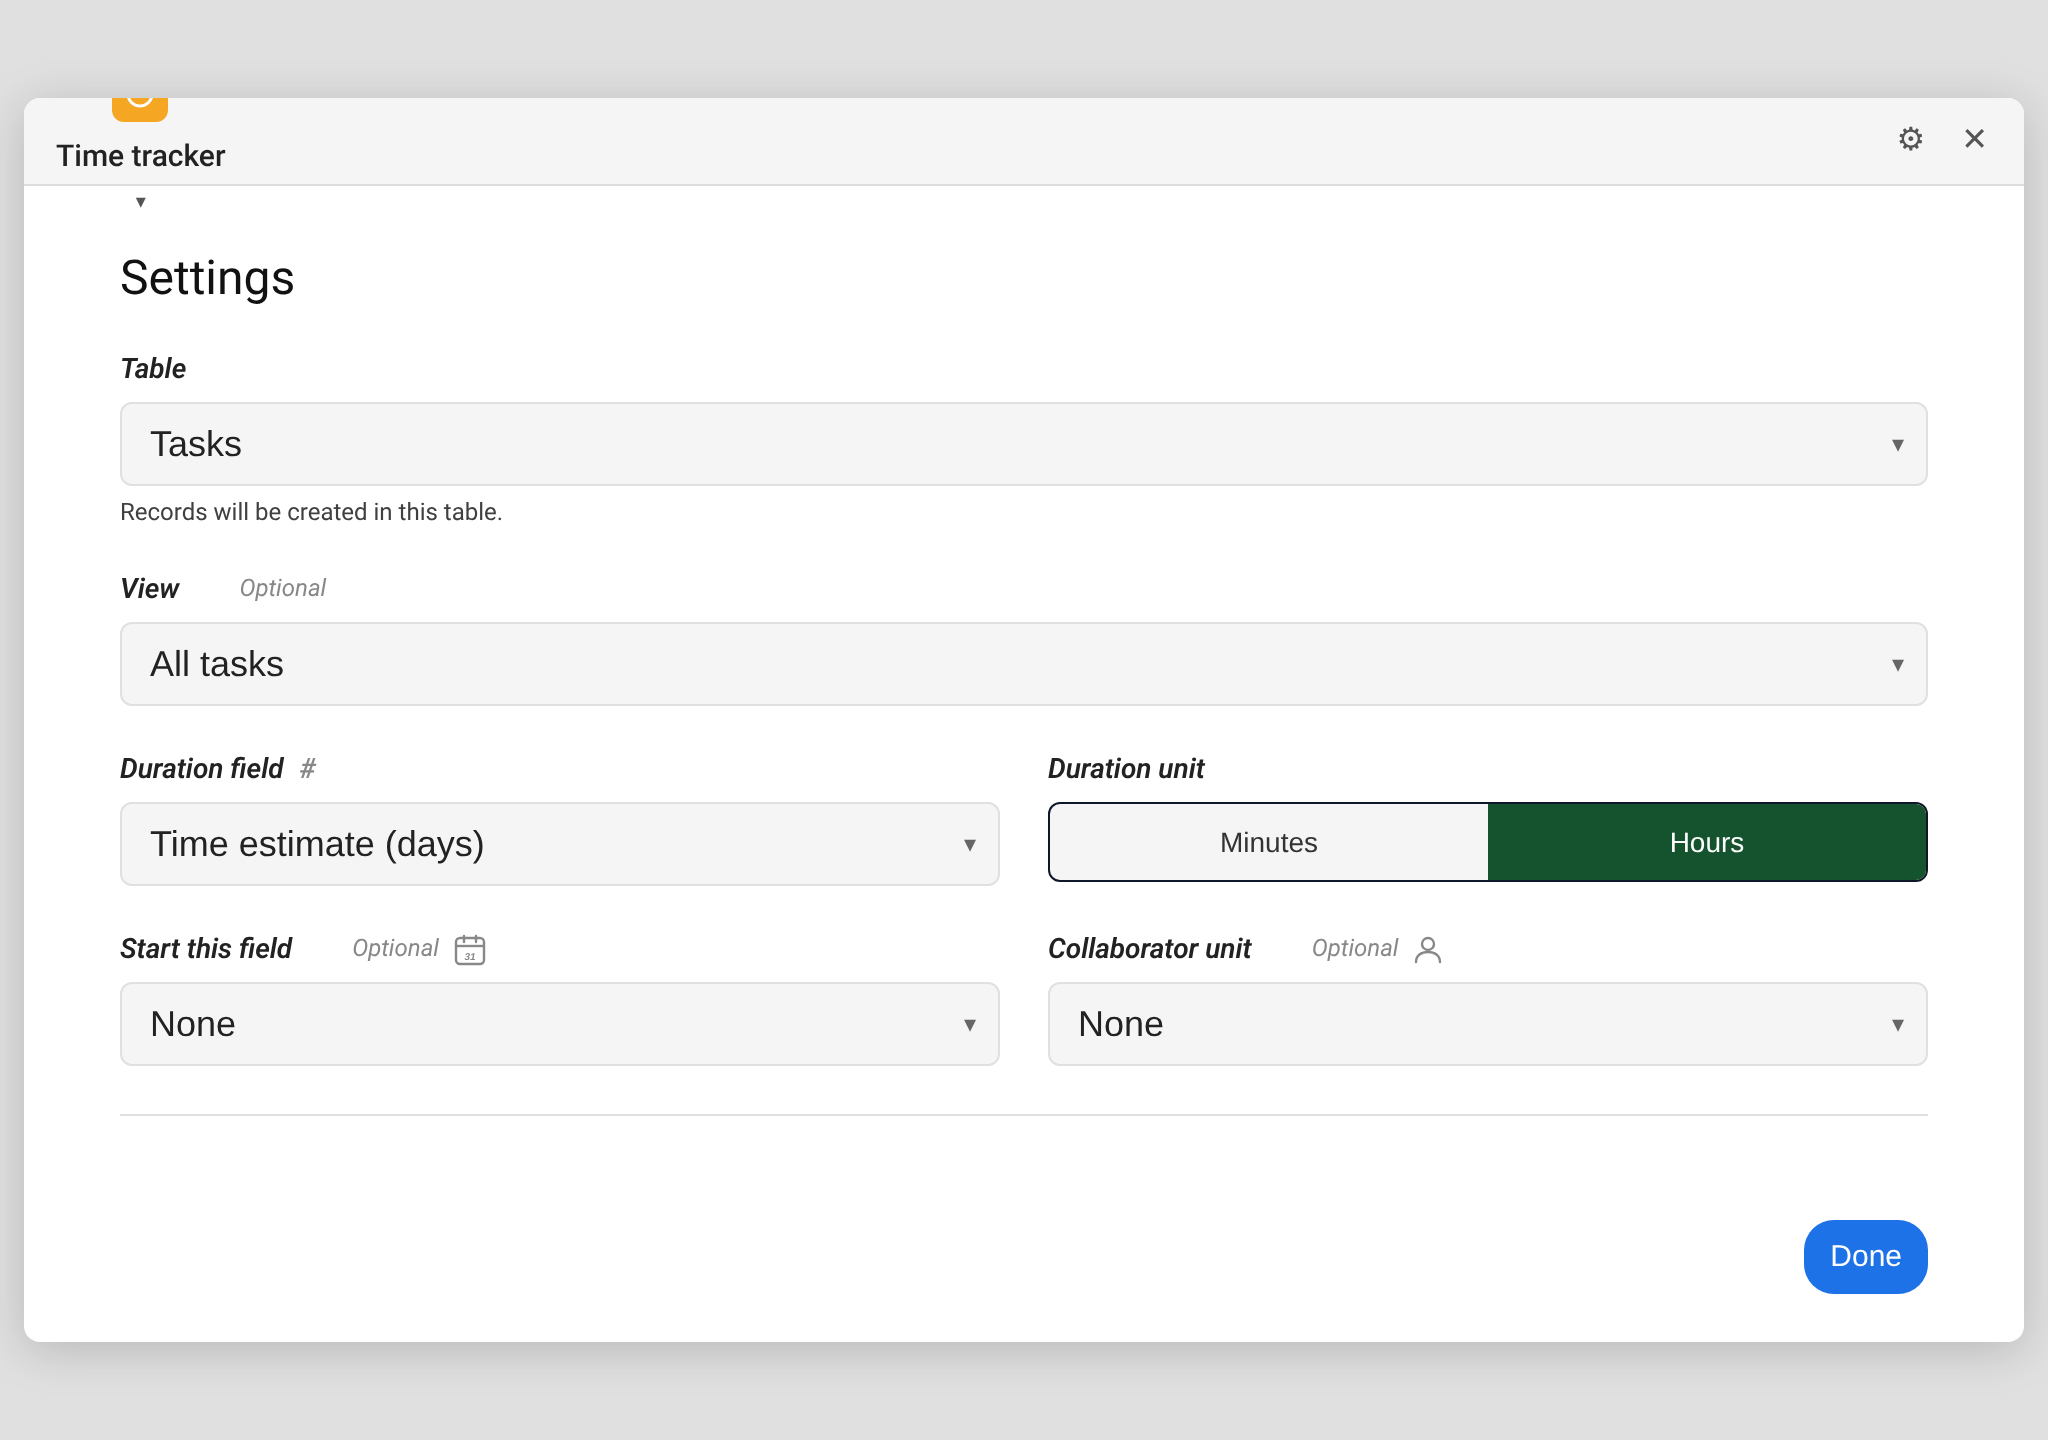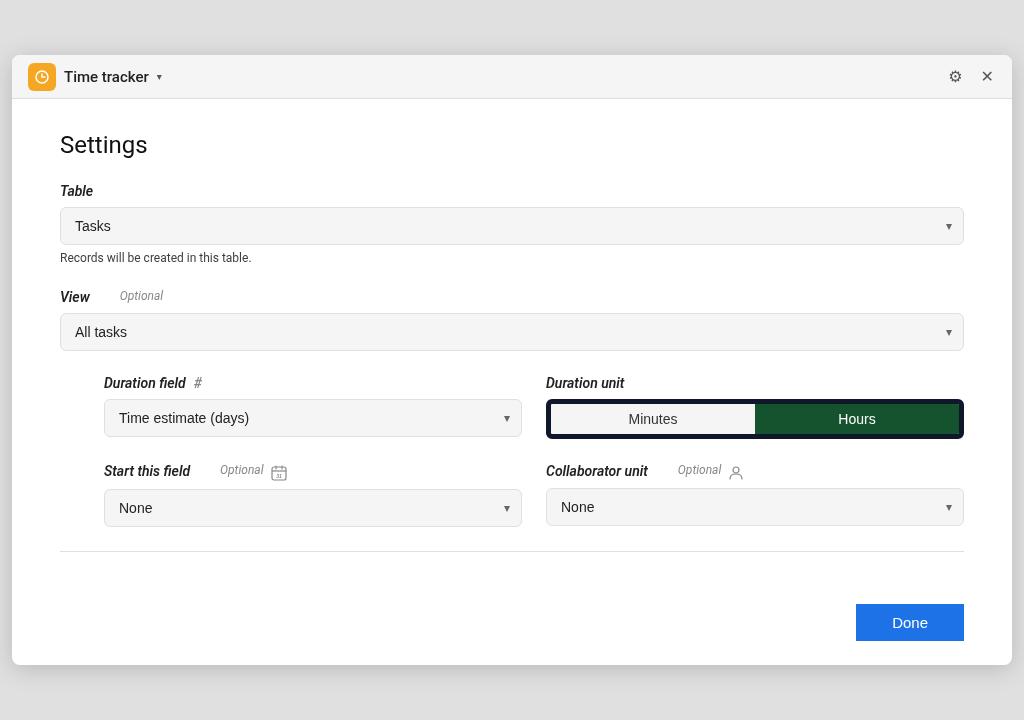--- a/index.html
+++ b/index.html
@@ -32,20 +32,21 @@
       padding: 0 16px;
       height: 44px;
       background: #f5f5f5;
       border-bottom: 1px solid #ddd;
     }
 
     .titlebar-left {
       display: flex;
       align-items: center;
       gap: 8px;
+      flex-direction: column;
     }
 
     .app-icon {
       width: 28px;
       height: 28px;
       background: #f5a623;
       border-radius: 6px;
       display: flex;
       align-items: center;
       justify-content: center;
@@ -113,21 +114,21 @@
     }
 
     .field-icon {
       color: #888;
       font-size: 14px;
     }
 
     select {
       width: 100%;
       padding: 10px 36px 10px 14px;
-      font-size: 14px;
+      font-size: 18px;
       color: #222;
       background: #f5f5f5;
       border: 1px solid #e0e0e0;
       border-radius: 6px;
       appearance: none;
       -webkit-appearance: none;
       cursor: pointer;
       outline: none;
     }
 
@@ -153,49 +154,48 @@
     }
 
     .section {
       margin-bottom: 24px;
     }
 
     .two-col {
       display: grid;
       grid-template-columns: 1fr 1fr;
       gap: 24px;
-      margin-left: 44px;
     }
 
     .divider {
       border: none;
       border-top: 1px solid #e0e0e0;
       margin: 16px 0 16px 0;
     }
 
     .footer {
       display: flex;
       justify-content: flex-end;
       padding: 12px 48px 24px 48px;
     }
 
     .done-btn {
       background: #1d72e8;
       color: white;
       border: none;
-      border-radius: 0;
-      padding: 10px 36px;
+      border-radius: 15px;
+      padding: 10px 13px;
       font-size: 15px;
       font-weight: 500;
       cursor: pointer;
     }
 
     .duration-unit-toggle {
       display: flex;
-      border: 5px solid #0f172a;
+      border: 1px solid #0f172a;
       border-radius: 6px;
       overflow: hidden;
       background: #f5f5f5;
       height: 40px;
     }
 
     .toggle-btn {
       flex: 1;
       border: none;
       background: transparent;

